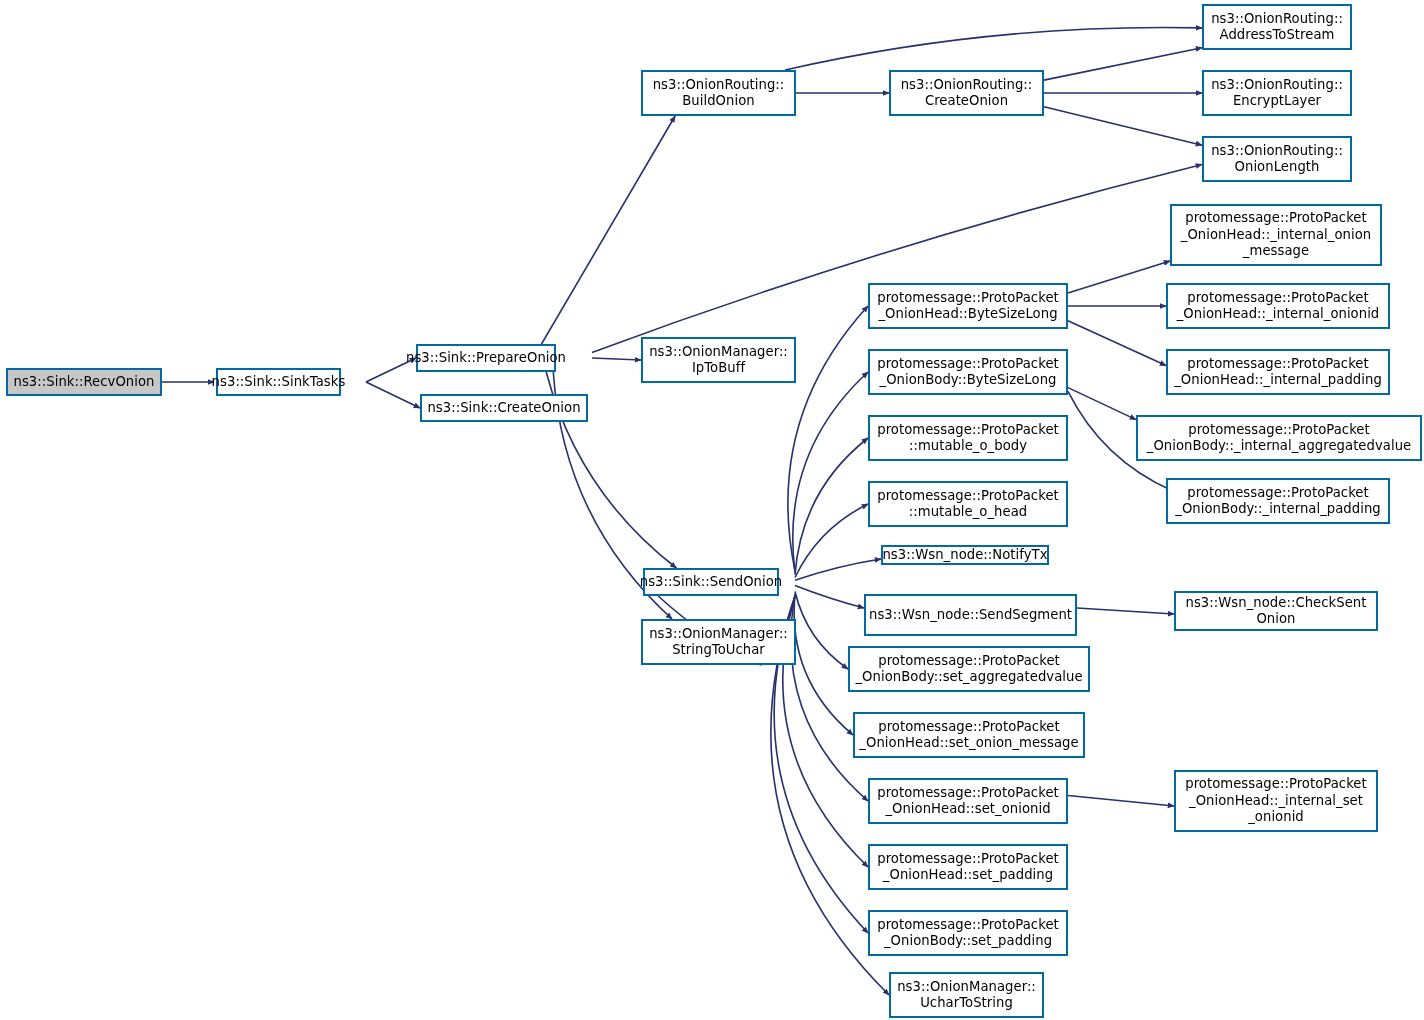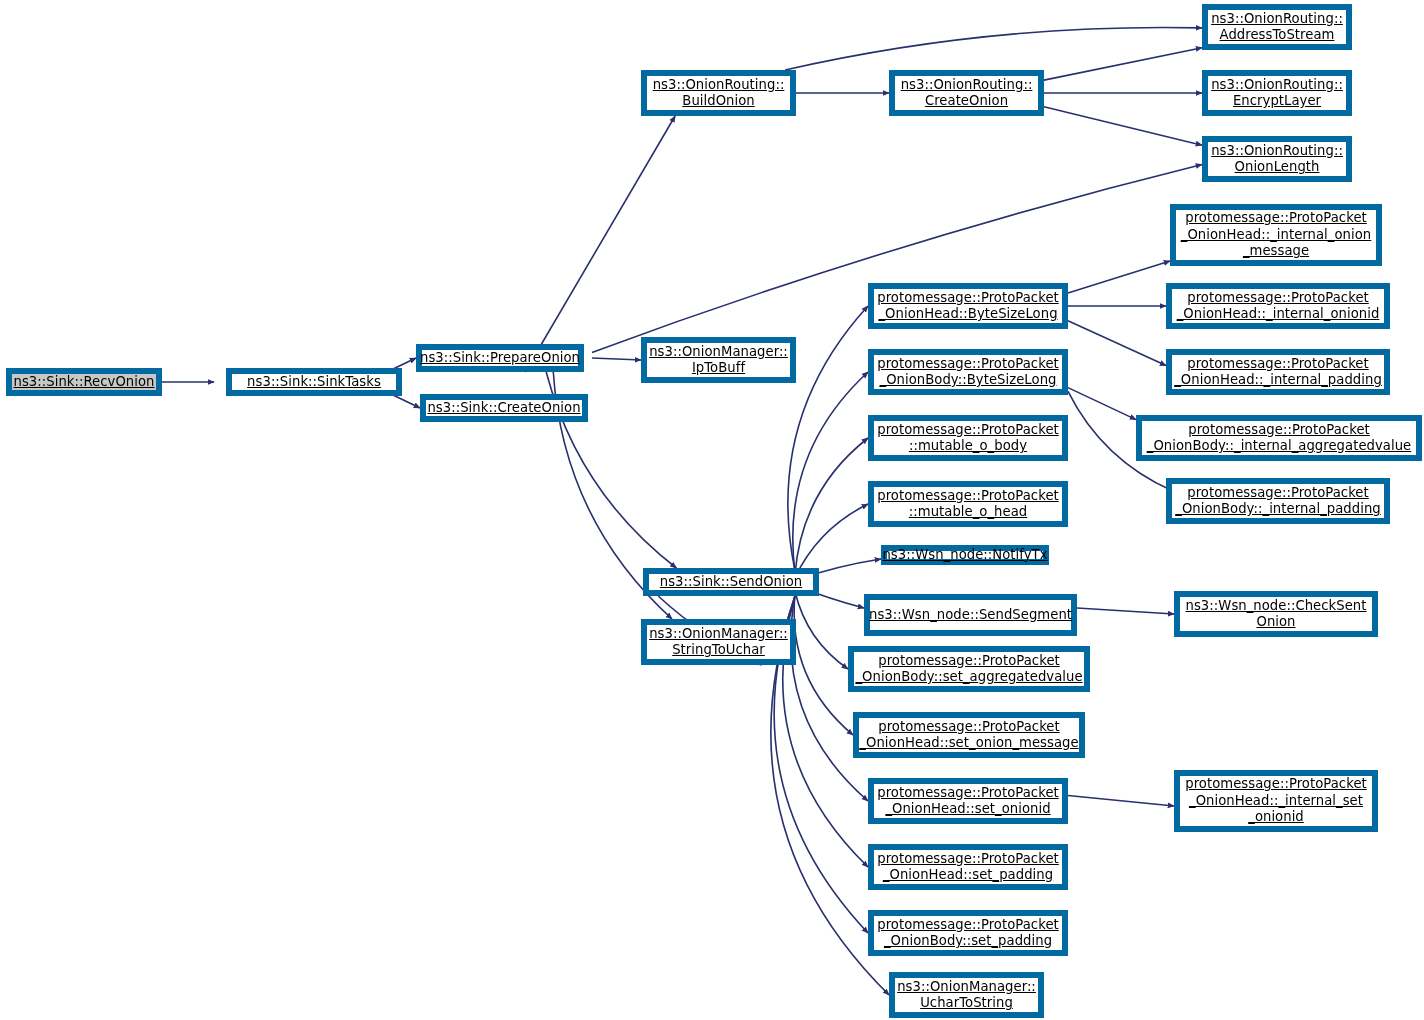--- a/index.html
+++ b/index.html
@@ -19,34 +19,33 @@
     position: absolute;
     left: 0;
     top: 0;
     width: 1424px;
     height: 1020px;
     pointer-events: none;
   }
   .node {
     position: absolute;
     box-sizing: border-box;
-    border: 6px solid #0369a1;
+    border: 2px solid #0369a1;
     background: #ffffff;
     color: #000000;
     display: flex;
     align-items: center;
     justify-content: center;
     text-align: center;
     font-size: 13.2px;
     line-height: 16.5px;
     letter-spacing: 0.05px;
     white-space: pre-line;
     padding: 0 8px;
     z-index: 2;
-    text-decoration: underline;
   }
   .node.root {
     background: #c7c7c7;
   }
 </style>
 </head>
 <body>
 
 <div id="canvas">
   <svg id="edges" viewBox="0 0 1424 1020">
@@ -84,38 +83,38 @@
       <path d="M1068.0,293.1 Q1119.0,277.1 1170.0,261.0" fill="none" stroke="#28306e" stroke-width="1.6" marker-end="url(#arrow)"></path>
       <path d="M1068.0,306.0 Q1117.0,306.0 1166.0,306.0" fill="none" stroke="#28306e" stroke-width="1.6" marker-end="url(#arrow)"></path>
       <path d="M1068.0,320.7 Q1117.0,343.1 1166.0,365.6" fill="none" stroke="#28306e" stroke-width="1.6" marker-end="url(#arrow)"></path>
       <path d="M1068.0,387.6 Q1102.0,403.6 1136.0,419.6" fill="none" stroke="#28306e" stroke-width="1.6" marker-end="url(#arrow)"></path>
       <path d="M1068.0,391.3 Q1102.4,459.9 1172.7,490.9" fill="none" stroke="#28306e" stroke-width="1.6" marker-end="url(#arrow)"></path>
       <path d="M1077.0,608.0 Q1125.5,611.0 1174.0,614.0" fill="none" stroke="#28306e" stroke-width="1.6" marker-end="url(#arrow)"></path>
       <path d="M1068.0,795.5 Q1121.0,800.7 1174.0,806.0" fill="none" stroke="#28306e" stroke-width="1.6" marker-end="url(#arrow)"></path>
     </svg>
   <div id="nodes">
       <div class="node root" style="left: 6px; top: 368px; width: 156px; height: 28px;">ns3::Sink::RecvOnion</div>
-      <div class="node" style="left: 226px; top: 368px; width: 176px; height: 28px;">ns3::Sink::SinkTasks</div>
-      <div class="node" style="left: 416px; top: 344px; width: 168px; height: 28px;">ns3::Sink::PrepareOnion</div>
+      <div class="node" style="left: 216px; top: 368px; width: 125px; height: 28px;">ns3::Sink::SinkTasks</div>
+      <div class="node" style="left: 416px; top: 344px; width: 140px; height: 28px;">ns3::Sink::PrepareOnion</div>
       <div class="node" style="left: 420px; top: 394px; width: 168px; height: 28px;">ns3::Sink::CreateOnion</div>
       <div class="node" style="left: 641px; top: 70px; width: 155px; height: 46px;">ns3::OnionRouting::
 BuildOnion</div>
       <div class="node" style="left: 889px; top: 70px; width: 155px; height: 46px;">ns3::OnionRouting::
 CreateOnion</div>
       <div class="node" style="left: 1202px; top: 4px; width: 150px; height: 46px;">ns3::OnionRouting::
 AddressToStream</div>
       <div class="node" style="left: 1202px; top: 70px; width: 150px; height: 46px;">ns3::OnionRouting::
 EncryptLayer</div>
       <div class="node" style="left: 1202px; top: 136px; width: 150px; height: 46px;">ns3::OnionRouting::
 OnionLength</div>
       <div class="node" style="left: 641px; top: 337px; width: 155px; height: 46px;">ns3::OnionManager::
 IpToBuff</div>
       <div class="node" style="left: 641px; top: 619px; width: 155px; height: 46px;">ns3::OnionManager::
 StringToUchar</div>
-      <div class="node" style="left: 643px; top: 568px; width: 176px; height: 28px;">ns3::Sink::SendOnion</div>
+      <div class="node" style="left: 643px; top: 568px; width: 136px; height: 28px;">ns3::Sink::SendOnion</div>
       <div class="node" style="left: 868px; top: 283px; width: 200px; height: 46px;">protomessage::ProtoPacket
 _OnionHead::ByteSizeLong</div>
       <div class="node" style="left: 868px; top: 349px; width: 200px; height: 46px;">protomessage::ProtoPacket
 _OnionBody::ByteSizeLong</div>
       <div class="node" style="left: 868px; top: 415px; width: 200px; height: 46px;">protomessage::ProtoPacket
 ::mutable_o_body</div>
       <div class="node" style="left: 868px; top: 481px; width: 200px; height: 46px;">protomessage::ProtoPacket
 ::mutable_o_head</div>
       <div class="node" style="left: 881px; top: 545px; width: 168px; height: 20px;">ns3::Wsn_node::NotifyTx</div>
       <div class="node" style="left: 864px; top: 594px; width: 213px; height: 42px;">ns3::Wsn_node::SendSegment</div>
@@ -135,19 +134,19 @@
 _OnionHead::_internal_onion
 _message</div>
       <div class="node" style="left: 1166px; top: 283px; width: 224px; height: 46px;">protomessage::ProtoPacket
 _OnionHead::_internal_onionid</div>
       <div class="node" style="left: 1166px; top: 349px; width: 224px; height: 46px;">protomessage::ProtoPacket
 _OnionHead::_internal_padding</div>
       <div class="node" style="left: 1136px; top: 415px; width: 286px; height: 46px;">protomessage::ProtoPacket
 _OnionBody::_internal_aggregatedvalue</div>
       <div class="node" style="left: 1166px; top: 478px; width: 224px; height: 46px;">protomessage::ProtoPacket
 _OnionBody::_internal_padding</div>
-      <div class="node" style="left: 1174px; top: 591px; width: 204px; height: 46px;">ns3::Wsn_node::CheckSent
+      <div class="node" style="left: 1174px; top: 591px; width: 204px; height: 40px;">ns3::Wsn_node::CheckSent
 Onion</div>
       <div class="node" style="left: 1174px; top: 770px; width: 204px; height: 62px;">protomessage::ProtoPacket
 _OnionHead::_internal_set
 _onionid</div>
     </div>
 </div>
 
 </body></html>

